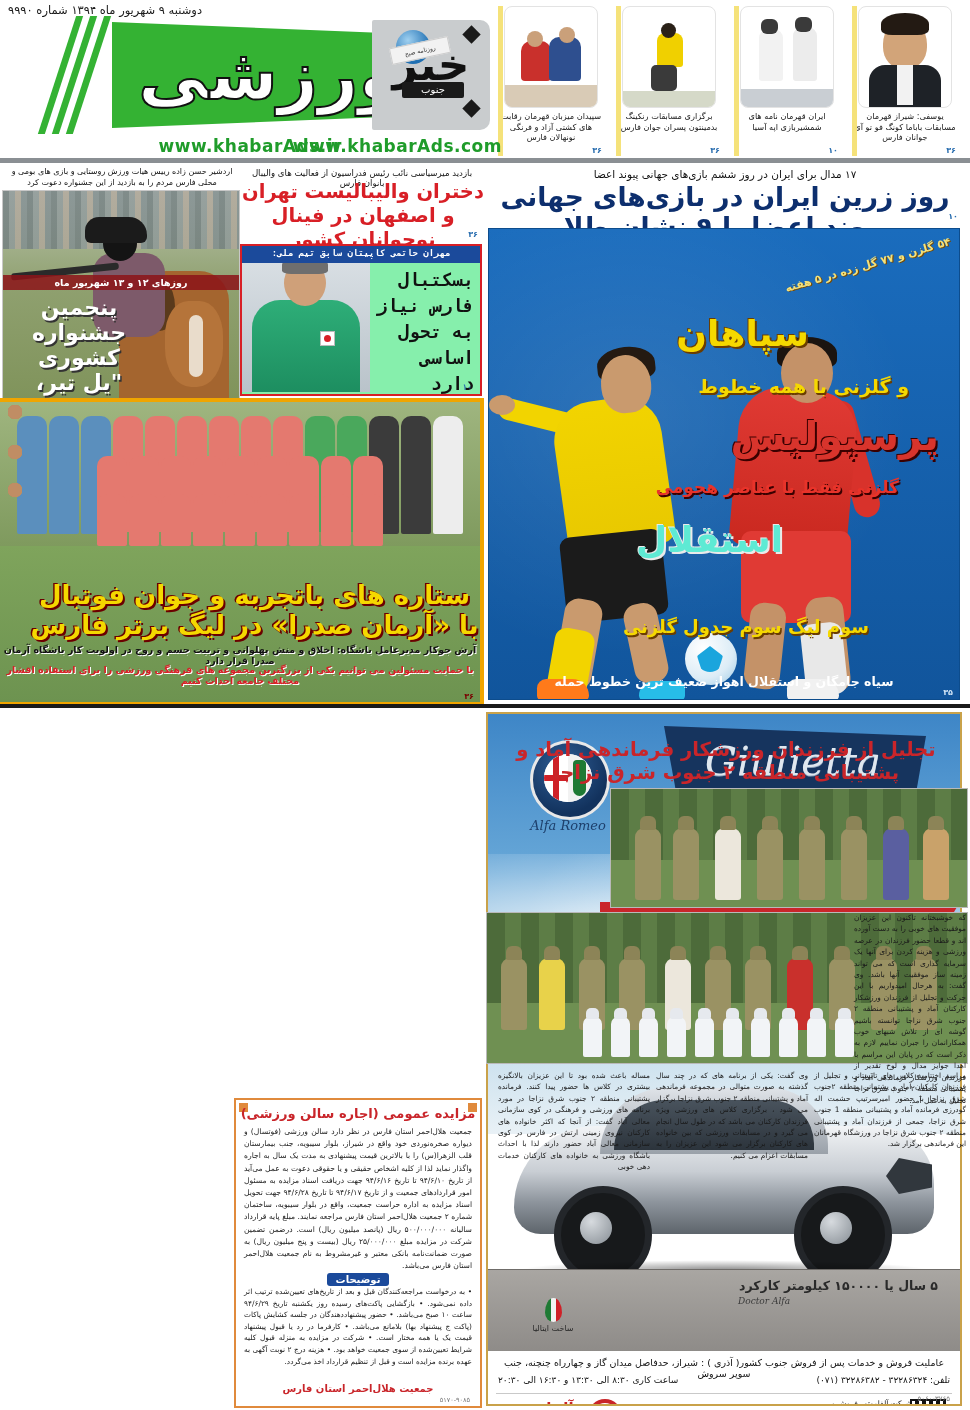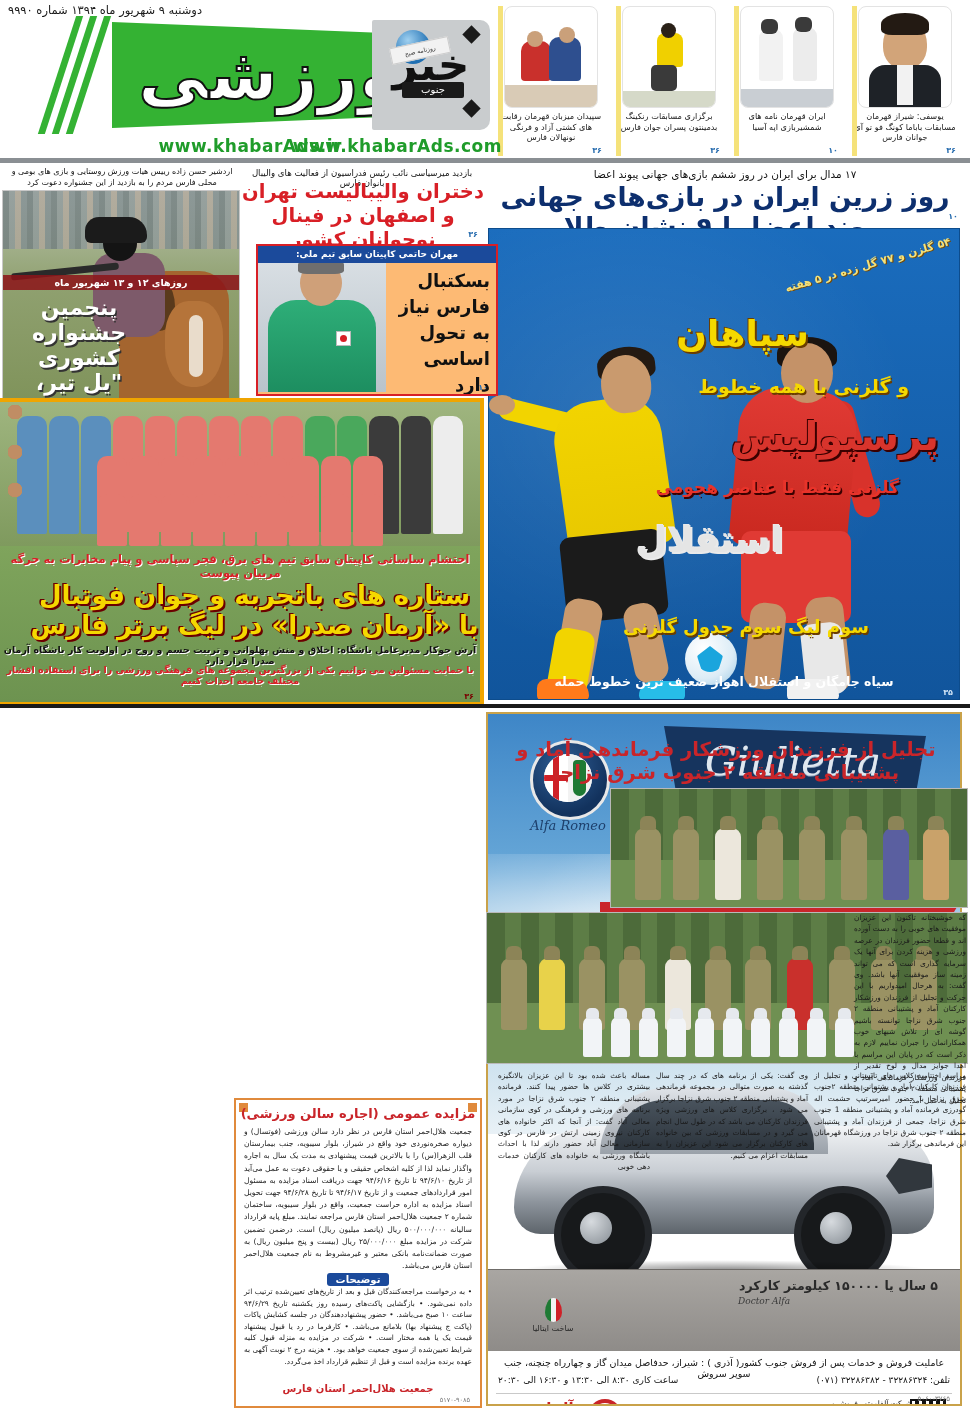--- a/index.html
+++ b/index.html
@@ -103,32 +103,32 @@
   .ball::after{content:"";position:absolute;left:12px;top:13px;width:26px;height:26px;border-radius:50%;
      background:#1aa5dd;clip-path:polygon(50% 0,100% 38%,80% 100%,20% 100%,0 38%);}
 
   .blue-txt{position:absolute;font-weight:bold;white-space:nowrap;}
   #bb-corner{right:10px;top:6px;font-size:11px;color:#f5e27a;transform:rotate(-16deg);
      transform-origin:right top;text-shadow:1px 1px 0 #7a4a00;}
   #bb-sepahan{right:150px;top:84px;font-size:36px;color:#f5d800;text-shadow:2px 2px 0 #6b3d00,-1px -1px 0 #6b3d00;}
   #bb-sepahan-sub{right:50px;top:146px;font-size:19px;color:#f5d800;text-shadow:1.5px 1.5px 0 #6b3d00;}
   #bb-perse{right:20px;top:184px;font-size:40px;color:#d8342c;text-shadow:2px 2px 0 #3a0000,-1px -1px 0 #3a0000;}
   #bb-perse-sub{right:60px;top:248px;font-size:17px;color:#e8332a;text-shadow:1.5px 1.5px 0 #3a0000;}
-  #bb-esteghlal{right:176px;top:290px;font-size:36px;color:#e5e5e5;text-shadow:2px 2px 0 #eaeaea,-1px -1px 0 #eaeaea;}
+  #bb-esteghlal{right:176px;top:290px;font-size:36px;color:#5eead4;text-shadow:2px 2px 0 #eaeaea,-1px -1px 0 #eaeaea;}
   #bb-esteghlal-sub{right:90px;top:352px;font-size:18px;color:#f5d800;text-shadow:1.5px 1.5px 0 #6b3d00;margin-top:35px;}
   #bb-foot{right:0;left:0;bottom:10px;text-align:center;font-size:12.5px;color:#fff;font-weight:bold;}
   #bb-pg{position:absolute;right:6px;bottom:2px;font-size:8px;color:#cfe3f5;font-weight:bold;}
 
   
   #vb-kicker{right:488px;top:168px;width:240px;text-align:center;font-size:8.6px;color:#111;}
   #vb-head{right:486px;top:180px;width:242px;text-align:center;font-size:19.5px;font-weight:bold;color:#d81f26;
      line-height:24px;letter-spacing:-.4px;}
   #vb-pg{right:492px;top:230px;font-size:8px;color:#2b6fb0;font-weight:bold;}
 
-  #bk-box{right:472px;top:244px;width:238px;height:148px;border:2px solid #d81f26;background:#fdba74;overflow:hidden;}
+  #bk-box{right:488px;top:244px;width:238px;height:148px;border:2px solid #d81f26;background:#86efac;overflow:hidden;font-family:Liberation Mono, monospace;}
   #bk-bar{position:absolute;right:0;left:0;top:0;height:17px;background:#1b4a9b;color:#fff;font-size:9px;
      text-align:center;line-height:17px;font-weight:bold;}
   #bk-photo{position:absolute;left:0;top:17px;width:128px;height:129px;overflow:hidden;background:#cdd7dd;}
   .coach-body{position:absolute;left:10px;bottom:0;width:108px;height:92px;background:linear-gradient(180deg,#2eae78,#1d8e60);
      border-radius:28px 28px 0 0;}
   .coach-head{position:absolute;left:42px;bottom:86px;width:42px;height:46px;background:#cfa079;border-radius:50%;}
   .coach-hair{position:absolute;left:40px;bottom:118px;width:46px;height:18px;background:#6e6e6e;border-radius:50% 50% 20% 20%;}
   .coach-flag{position:absolute;left:78px;bottom:46px;width:13px;height:13px;background:#fff;border:1px solid #bbb;}
   .coach-flag::after{content:"";position:absolute;left:3px;top:3px;width:7px;height:7px;border-radius:50%;background:#d81f26;}
   #bk-head{position:absolute;right:6px;top:22px;width:104px;text-align:right;font-size:18px;font-weight:bold;
@@ -571,21 +571,20 @@
           </div>
         <div class="tp-p" style="height:52px;">
             <span class="tp-h"></span>
           </div>
         <div class="tp-p" style="height:52px;">
             <span class="tp-h"></span>
           </div>
       </div>
     </div>
     <div id="team-grass"></div>
-    <div id="team-kicker">احتشام ساسانی کاپیتان سابق تیم های برق، فجر سپاسی و پیام مخابرات به جرگه مربیان پیوست</div>
     <div id="team-head">ستاره های باتجربه و جوان فوتبال با «آرمان صدرا» در لیگ برتر فارس</div>
     <div id="team-sub1">آرش جوکار مدیرعامل باشگاه: اخلاق و منش پهلوانی و تربیت جسم و روح در اولویت کار باشگاه آرمان صدرا قرار دارد</div>
     <div id="team-sub2">با حمایت مسئولین می توانیم یکی از بزرگترین مجموعه های فرهنگی ورزشی را برای استفاده اقشار مختلف جامعه احداث کنیم</div>
     <div id="team-pg">۳۶</div>
   </div>
 
   <div class="abs" id="mid-rule"></div>
 
   <div class="abs" id="ad">
     <div id="ad-sky"></div>

